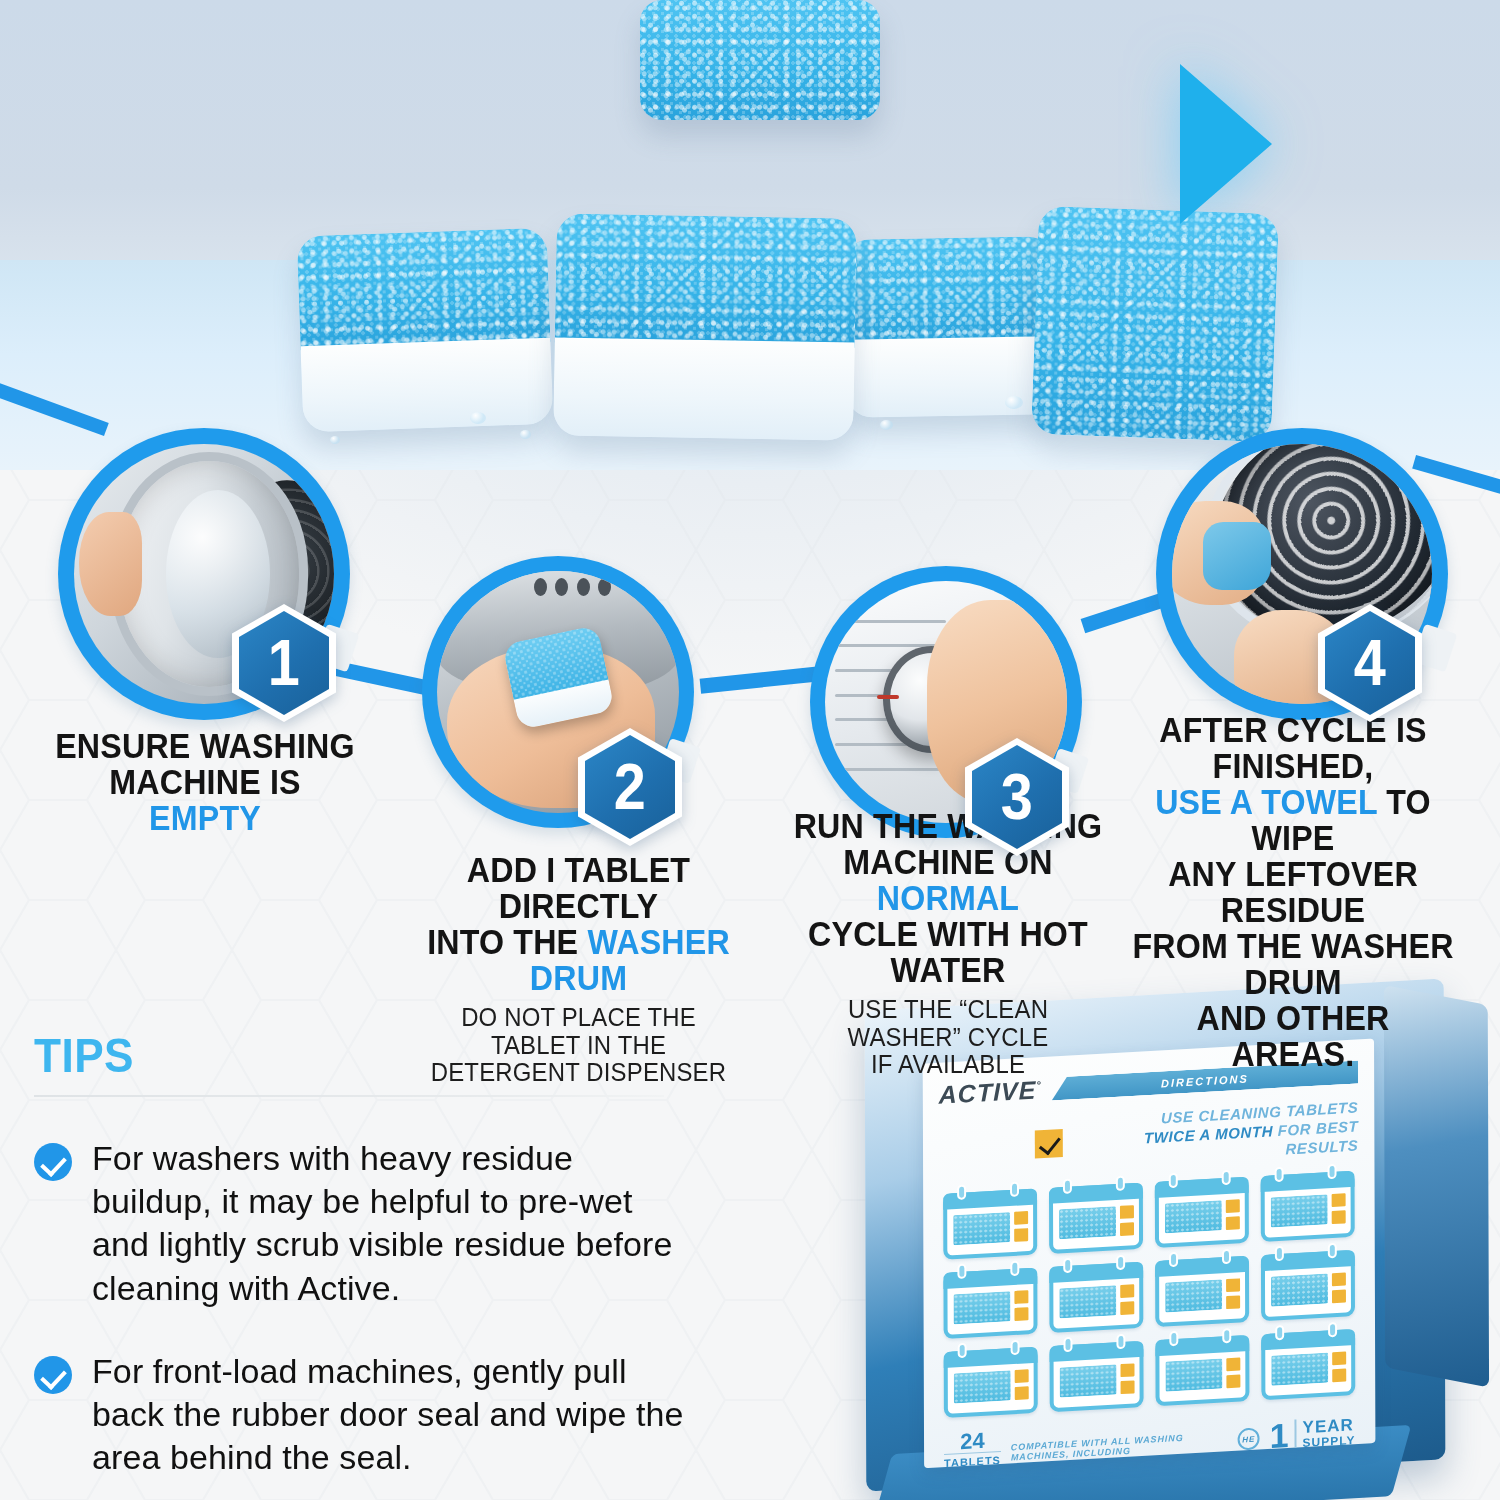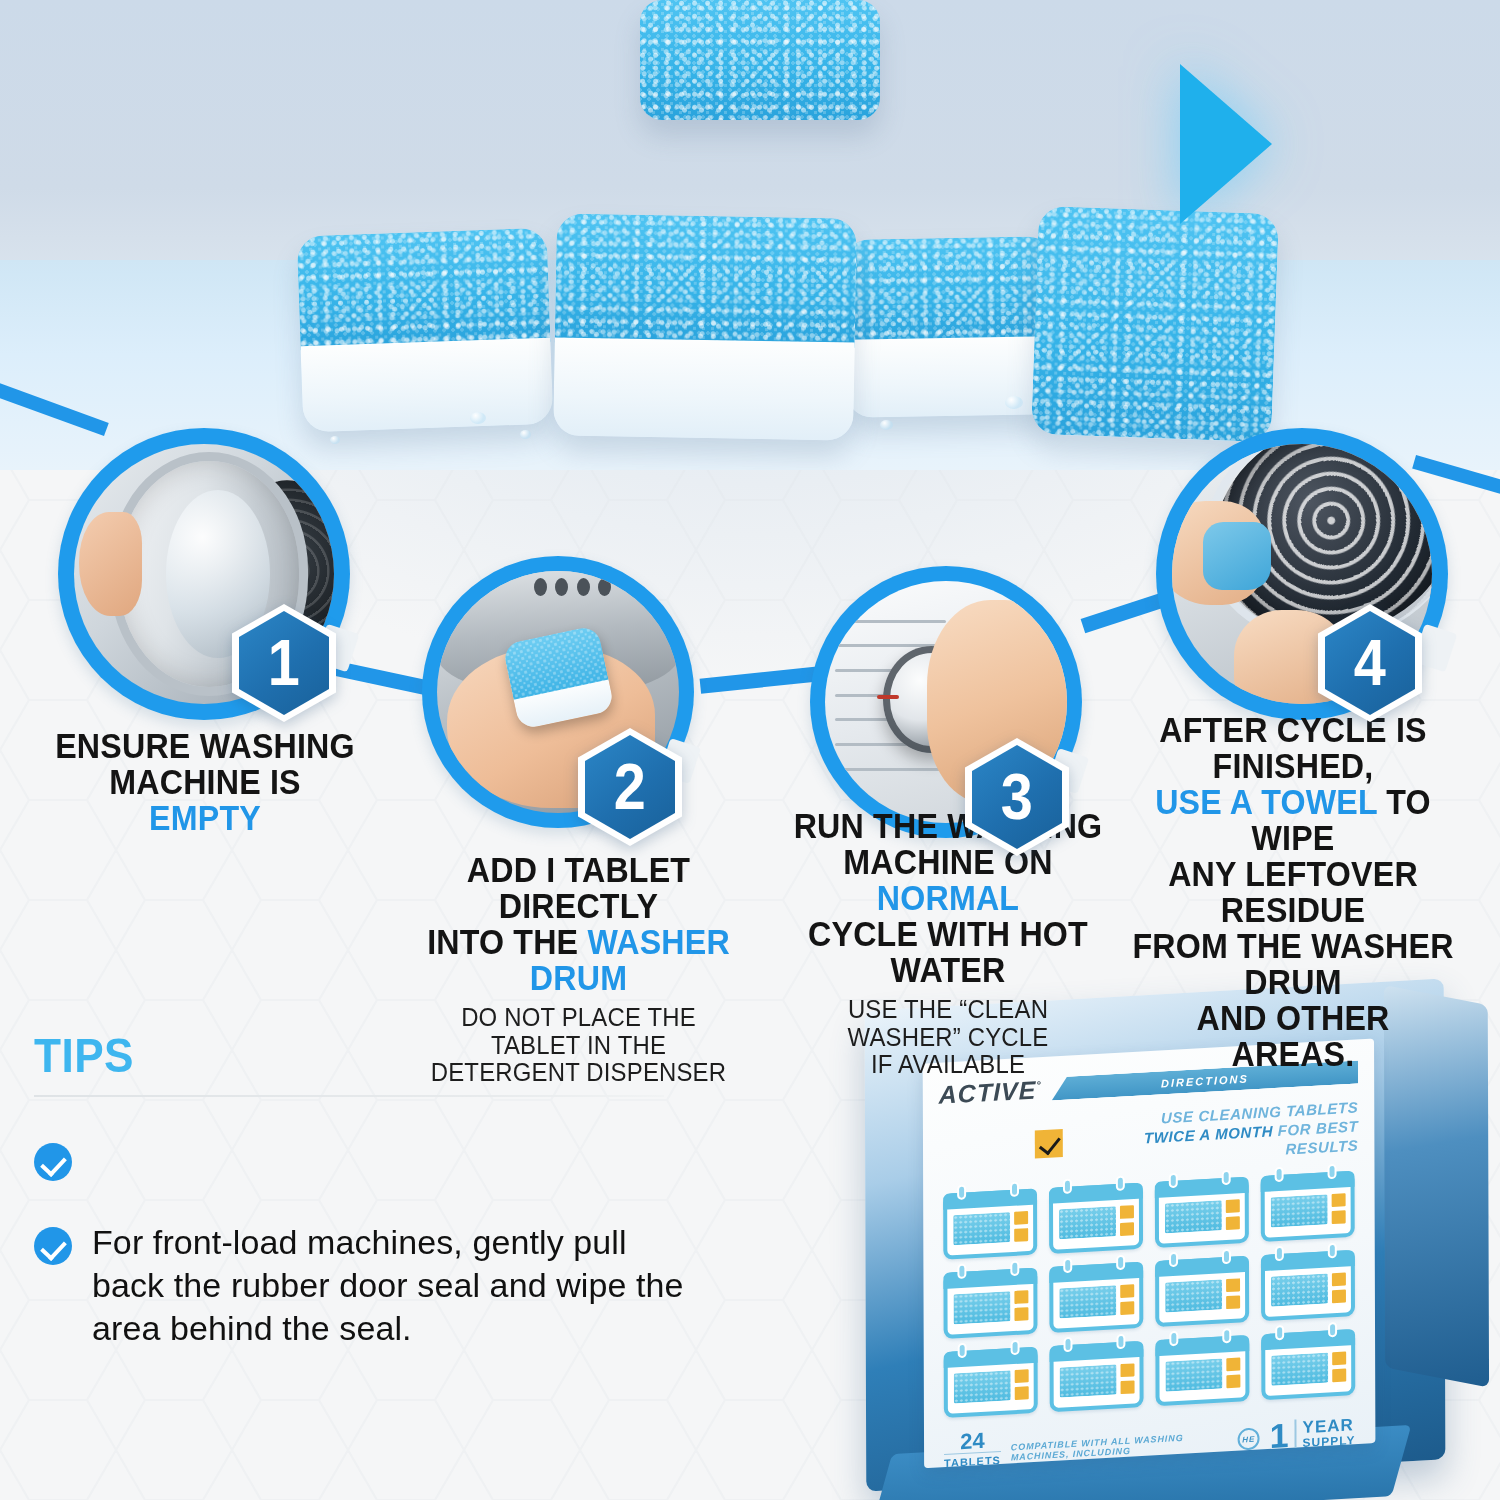--- a/index.html
+++ b/index.html
@@ -734,20 +734,21 @@
     </div>
 
   </div>
 
   <div class="tips">
     <div class="tips-title">TIPS</div>
     <div class="tips-rule"></div>
 
     <div class="tip">
       <div class="check"></div>
+      <div class="tip-text">For washers with heavy residue buildup, it may be helpful to pre-wet and lightly scrub visible residue before cleaning with Active.</div>
     </div>
 
     <div class="tip">
       <div class="check"></div>
       <div class="tip-text">For front-load machines, gently pull back the rubber door seal and wipe the area behind the seal.</div>
     </div>
   </div>
 
   <div class="boxwrap">
     <div class="box-outer">

